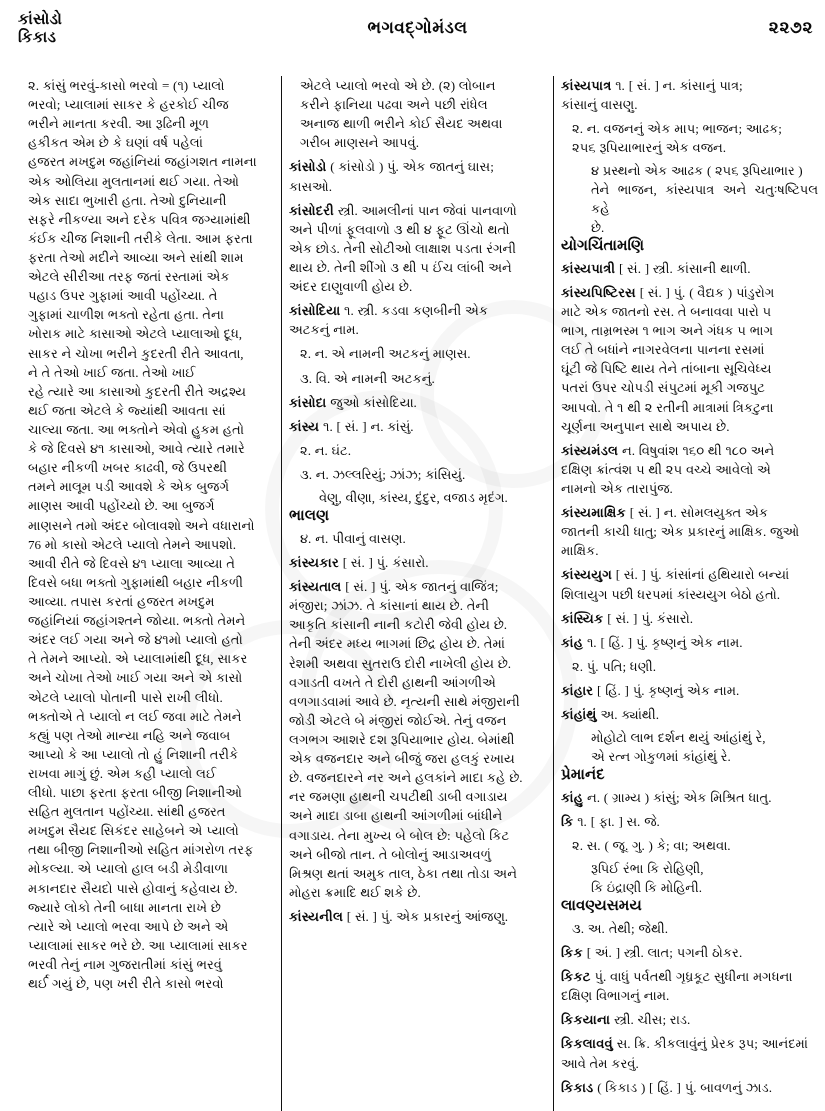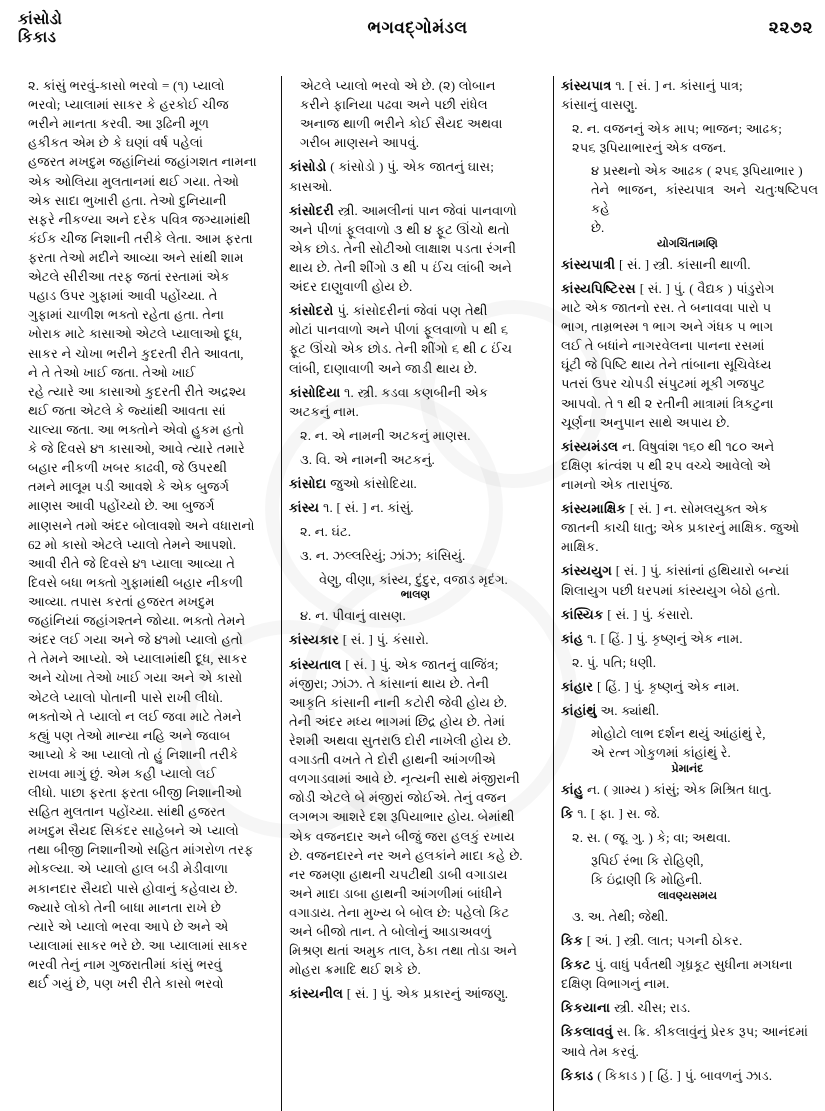--- a/index.html
+++ b/index.html
@@ -118,23 +118,23 @@
   }
   .indent1 { padding-left: 11px; }
 
   .quote {
     font-size: 13px;
     line-height: 1.45;
     padding-left: 30px;
   }
   .cite {
     font-weight: bold;
-    font-size: 11px;
+    font-size: 15px;
     display: block;
-    text-align: center;
+    text-align: left;
     padding-right: 4px;
     margin-top: -1px;
   }
 </style>
 </head>
 <body>
 
 <div class="watermark wm1"></div>
 <div class="watermark wm2"></div>
 <div class="watermark wm3"></div>
@@ -171,21 +171,21 @@
           <p class="line cont indent1">સાકર ને ચોખા ભરીને કુદરતી રીતે આવતા,</p>
           <p class="line cont indent1">ને તે તેઓ ખાઈ જતા. તેઓ ખાઈ</p>
           <p class="line cont indent1">રહે ત્યારે આ કાસાઓ કુદરતી રીતે અદ્રશ્ય</p>
           <p class="line cont indent1">થઈ જતા એટલે કે જ્યાંથી આવતા સાં</p>
           <p class="line cont indent1">ચાલ્યા જતા. આ ભક્તોને એવો હુકમ હતો</p>
           <p class="line cont indent1">કે જે દિવસે ૪૧ કાસાઓ, આવે ત્યારે તમારે</p>
           <p class="line cont indent1">બહાર નીકળી ખબર કાઢવી, જે ઉપરથી</p>
           <p class="line cont indent1">તમને માલૂમ પડી આવશે કે એક બુજર્ગ</p>
           <p class="line cont indent1">માણસ આવી પહોંચ્યો છે. આ બુજર્ગ</p>
           <p class="line cont indent1">માણસને તમો અંદર બોલાવશો અને વધારાનો</p>
-          <p class="line cont indent1">62 મો કાસો એટલે પ્યાલો તેમને આપશો.</p>
+          <p class="line cont indent1">76 મો કાસો એટલે પ્યાલો તેમને આપશો.</p>
           <p class="line cont indent1">આવી રીતે જે દિવસે ૪૧ પ્યાલા આવ્યા તે</p>
           <p class="line cont indent1">દિવસે બધા ભક્તો ગુફામાંથી બહાર નીકળી</p>
           <p class="line cont indent1">આવ્યા. તપાસ કરતાં હજરત મખદુમ</p>
           <p class="line cont indent1">જહાંનિયાં જહાંગશ્તને જોયા. ભક્તો તેમને</p>
           <p class="line cont indent1">અંદર લઈ ગયા અને જે ૪૧મો પ્યાલો હતો</p>
           <p class="line cont indent1">તે તેમને આપ્યો. એ પ્યાલામાંથી દૂધ, સાકર</p>
           <p class="line cont indent1">અને ચોખા તેઓ ખાઈ ગયા અને એ કાસો</p>
           <p class="line cont indent1">એટલે પ્યાલો પોતાની પાસે રાખી લીધો.</p>
           <p class="line cont indent1">ભક્તોએ તે પ્યાલો ન લઈ જવા માટે તેમને</p>
           <p class="line cont indent1">કહ્યું પણ તેઓ માન્યા નહિ અને જવાબ</p>
@@ -216,26 +216,20 @@
           <p class="line cont">કાસઓ.</p>
         </div>
         <div class="entry">
           <p class="line"><span class="hw">કાંસોદરી</span><span> સ્ત્રી. આમલીનાં પાન જેવાં પાનવાળો</span></p>
           <p class="line cont">અને પીળાં ફૂલવાળો ૩ થી ૪ ફૂટ ઊંચો થતો</p>
           <p class="line cont">એક છોડ. તેની સોટીઓ લાક્ષાશ પડતા રંગની</p>
           <p class="line cont">થાય છે. તેની શીંગો ૩ થી ૫ ઈંચ લાંબી અને</p>
           <p class="line cont">અંદર દાણુવાળી હોય છે.</p>
         </div>
         <div class="entry">
-          <p class="line"><span class="hw">કાંસોદરો</span><span> પું. કાંસોદરીનાં જેવાં પણ તેથી</span></p>
-          <p class="line cont">મોટાં પાનવાળો અને પીળાં ફૂલવાળો ૫ થી ૬</p>
-          <p class="line cont">ફૂટ ઊંચો એક છોડ. તેની શીંગો ૬ થી ૮ ઈંચ</p>
-          <p class="line cont">લાંબી, દાણાવાળી અને જાડી થાય છે.</p>
-        </div>
-        <div class="entry">
           <p class="line"><span class="hw">કાંસોદિયા</span><span> ૧. સ્ત્રી. કડવા કણબીની એક</span></p>
           <p class="line cont">અટકનું નામ.</p>
         </div>
         <div class="para">
           <p class="line sense">૨. ન. એ નામની અટકનું માણસ.</p>
         </div>
         <div class="para">
           <p class="line sense">૩. વિ. એ નામની અટકનું.</p>
         </div>
         <div class="entry">

